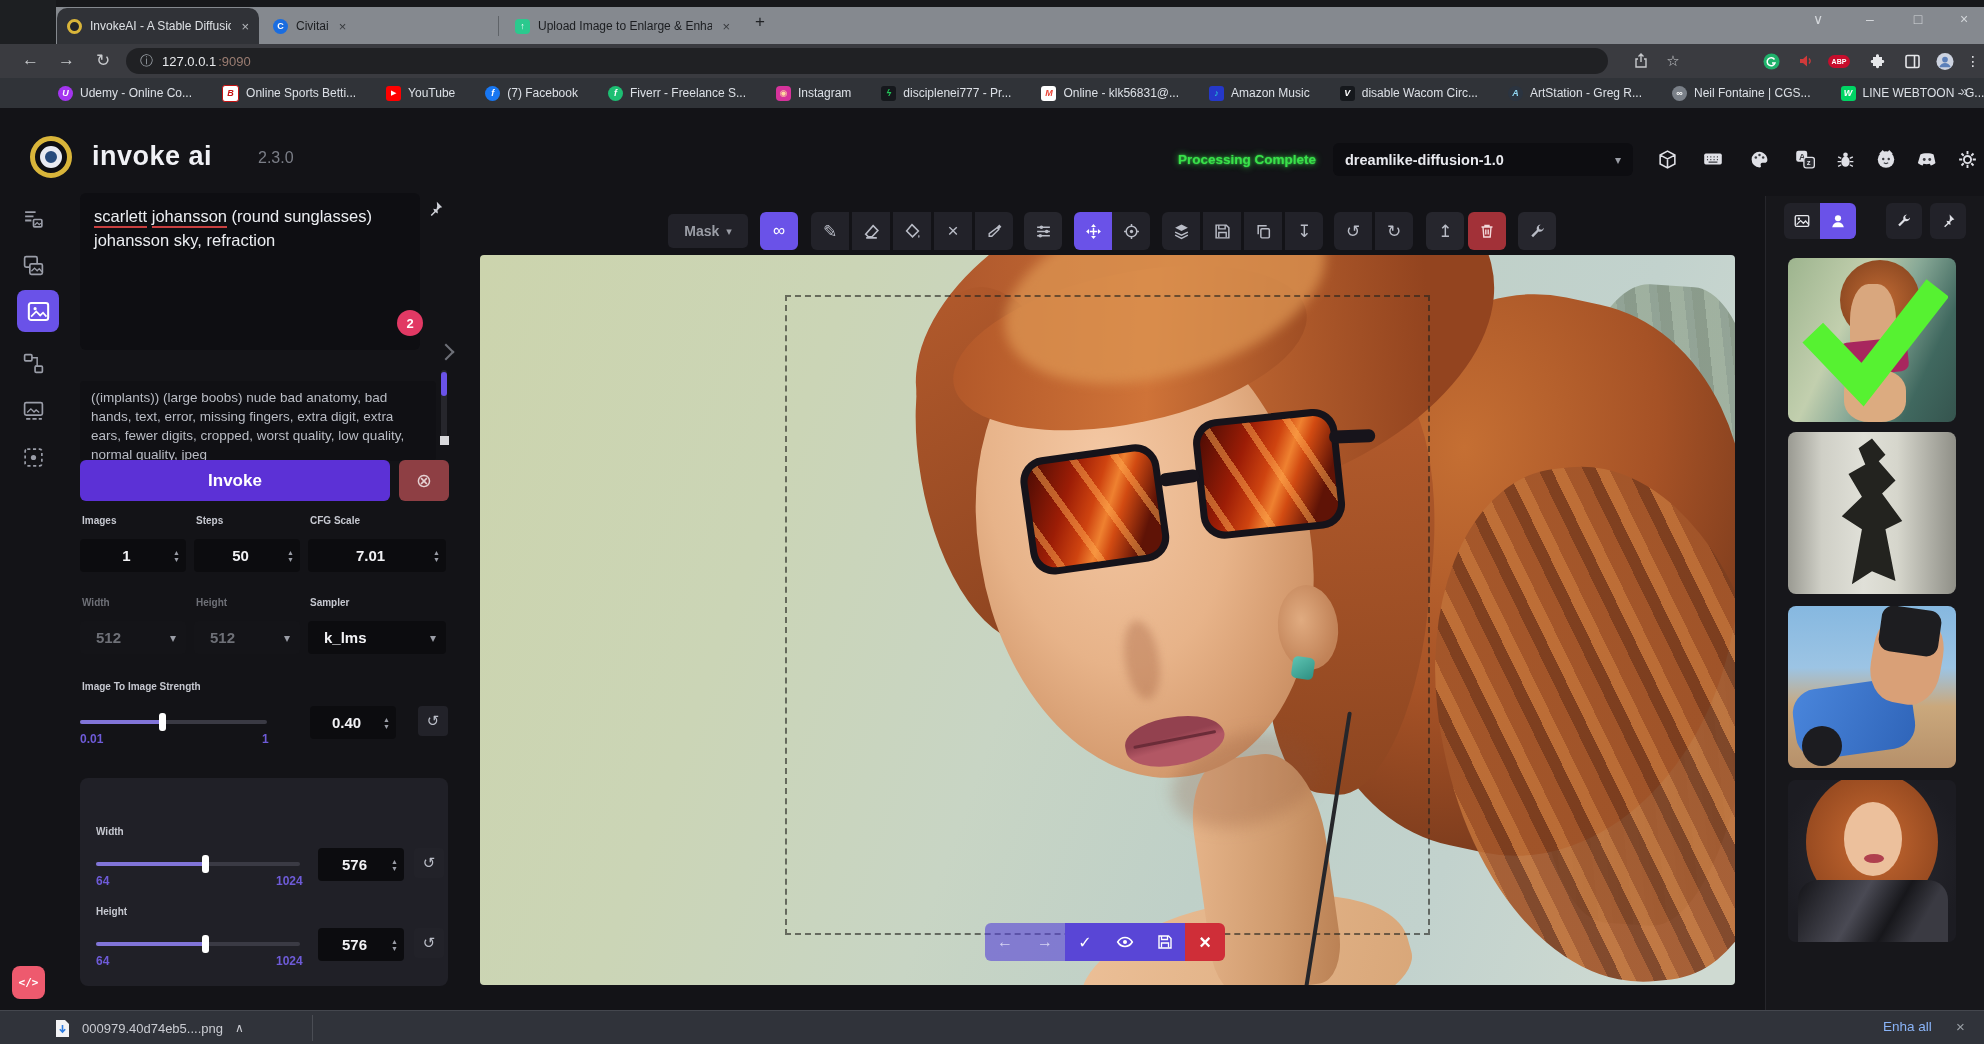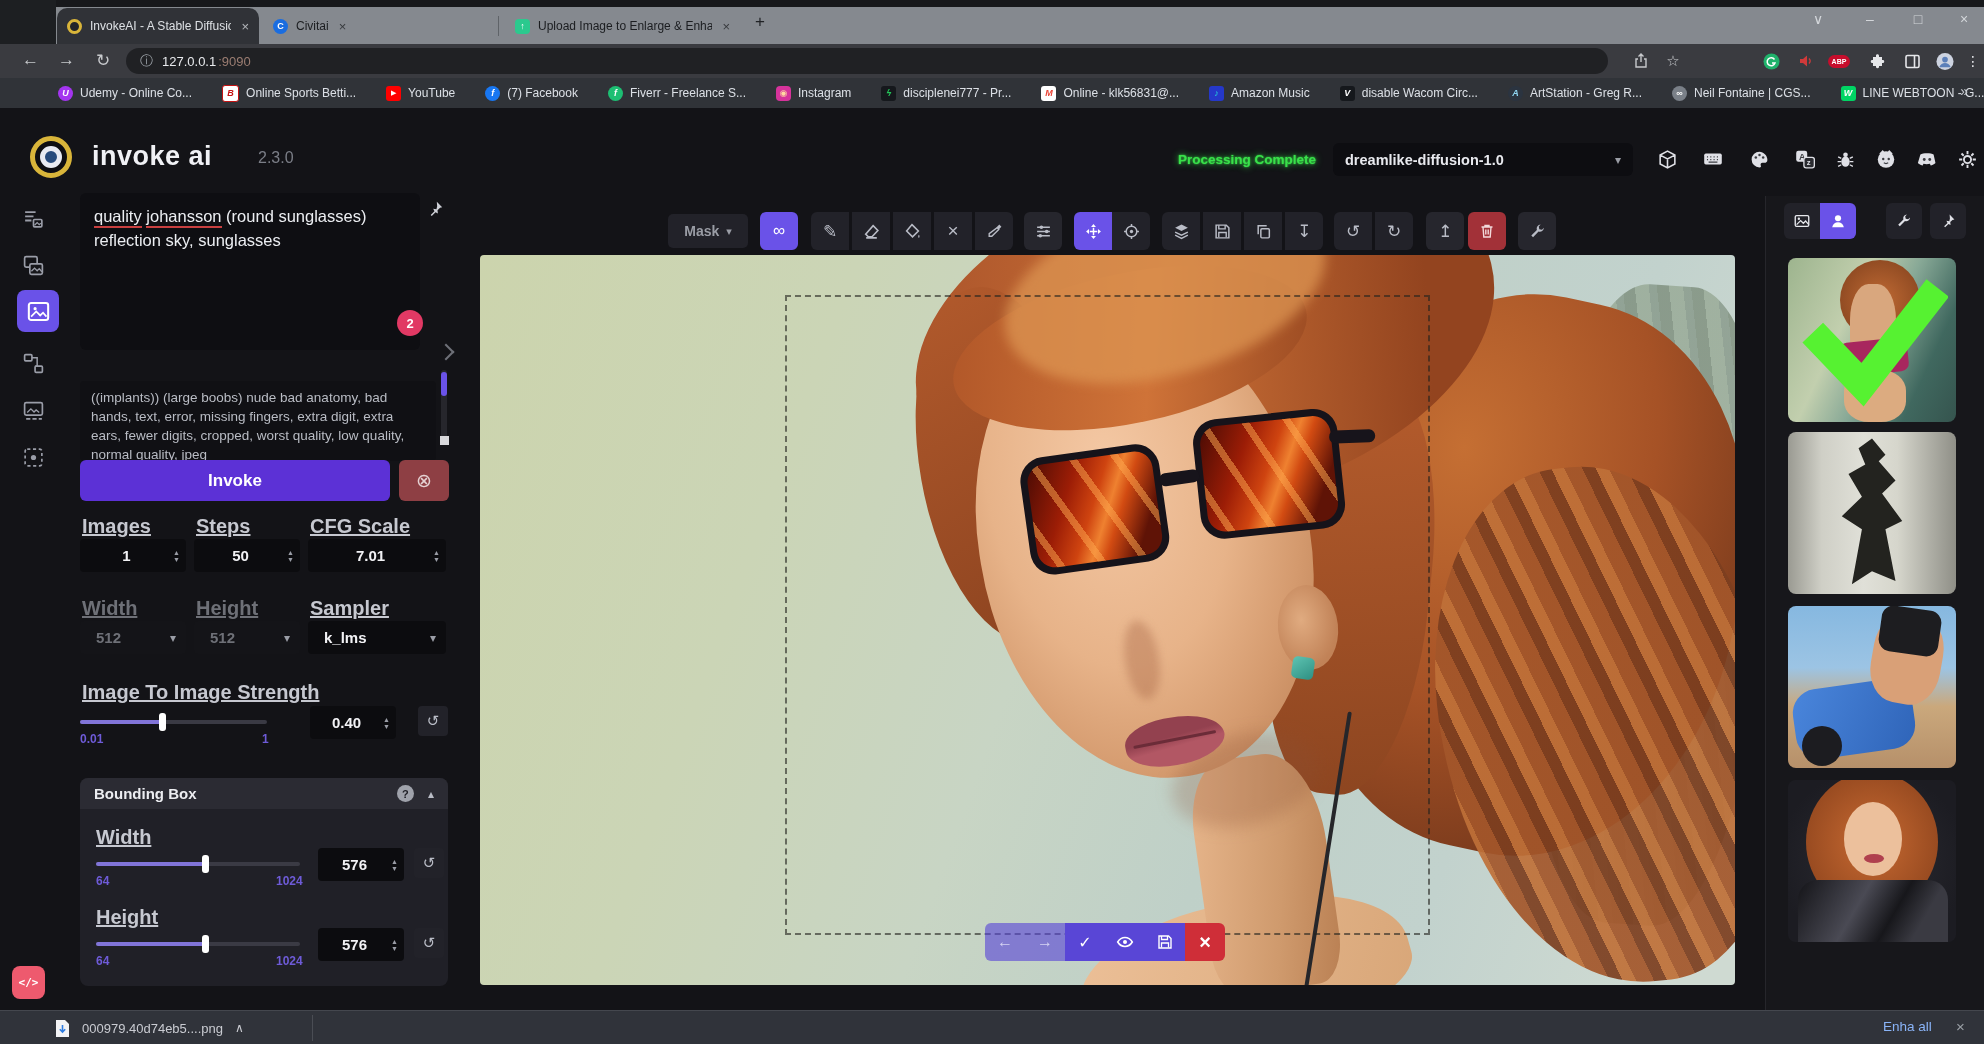--- a/index.html
+++ b/index.html
@@ -70,21 +70,21 @@
           border-radius:4px;padding:7px 18px 0 11px;box-sizing:border-box;font-size:13.5px;
           line-height:19px;color:#b9bcc4;overflow:hidden;}
   .negscroll{position:absolute;left:441px;top:262px;width:6px;height:74px;background:#26262c;border-radius:3px;}
   .negthumb{position:absolute;left:0;top:2px;width:6px;height:24px;background:#6a52e8;border-radius:3px;}
   .negcorner{position:absolute;left:440px;top:328px;width:9px;height:9px;background:#d8d8dc;}
   .invokebtn{position:absolute;left:80px;top:352px;width:310px;height:41px;background:#5c31d6;
              border-radius:6px;color:#fff;font-weight:bold;font-size:17px;display:flex;
              align-items:center;justify-content:center;}
   .cancelbtn{position:absolute;left:399px;top:352px;width:50px;height:41px;background:#8e3f44;
              border-radius:6px;color:#e5d2d3;font-size:19px;display:flex;align-items:center;justify-content:center;}
-  .plabel{position:absolute;font-size:20px;font-weight:bold;color:#c6c8d0;text-decoration:underline;}
+  .plabel{position:absolute;font-size:10px;font-weight:bold;color:#c6c8d0;}
   .plabel.dim{color:#6e7077;}
   .numin{position:absolute;height:33px;background:#0c0c0f;border-radius:4px;display:flex;
          align-items:center;box-sizing:border-box;padding:0 6px 0 0;}
   .numin .v{flex:1;text-align:center;color:#f2f2f5;font-weight:bold;font-size:15px;}
   .stepper{display:flex;flex-direction:column;line-height:7px;}
   .stepper i{font-style:normal;font-size:7px;color:#9a9da6;text-align:center;}
   .selin{position:absolute;height:33px;background:#0c0c0f;border-radius:4px;display:flex;
          align-items:center;justify-content:space-between;box-sizing:border-box;padding:0 10px 0 16px;}
   .selin .v{color:#f2f2f5;font-weight:bold;font-size:15px;}
   .selin.dim{background:#141418;}
@@ -390,22 +390,22 @@
       </svg>
   </div>
   <div class="railbtn" style="top:330px;">
     <svg width="23" height="23" viewBox="0 0 22 22">
         <rect x="3" y="3" width="16" height="16" rx="2" stroke="#9a9da8" stroke-width="1.6" fill="none" stroke-dasharray="3 2.5"></rect>
         <circle cx="11" cy="11" r="2.5" fill="#9a9da8"></circle>
       </svg>
   </div>
 
   <div class="promptbox">
-    <div><span class="misspell">quality</span> <span class="misspell">johansson</span><span> (round sunglasses)</span></div>
-    <div>reflection sky, sunglasses</div>
+    <div><span class="misspell">scarlett</span> <span class="misspell">johansson</span><span> (round sunglasses)</span></div>
+    <div>johansson sky, refraction</div>
   </div>
   <span class="pinbtn">
     <svg width="18" height="18" viewBox="0 0 20 20">
         <path d="M12 2l6 6-2.4.6-2.8 2.8.4 3.6-2.6-1.4-4.2 4.2-1.2-1.2 4.2-4.2-1.4-2.6 3.6.4L12.4 7z" fill="#cfd1d8"></path>
       </svg>
   </span>
   <div class="badge">2</div>
   <div class="rszh"></div>
 
   <div class="negbox">((implants)) (large boobs) nude bad anatomy, bad hands, text, error, missing fingers, extra digit, extra ears, fewer digits, cropped, worst quality, low quality, normal quality, jpeg</div>
@@ -472,25 +472,20 @@
     <span class="stepper">
         <i>▲</i>
         <i>▼</i>
       </span>
   </div>
   <div class="resetbtn" style="left:418px;top:598px;">
       <span>↺</span>
     </div>
 
   <div class="bboxpanel">
-    <div class="bboxhdr">
-      <span class="t">Bounding Box</span>
-      <span class="help">?</span>
-      <i class="col">▴</i>
-    </div>
     <span class="plabel" style="left:16px;top:48px;">Width</span>
     <div class="slider" style="left:16px;top:84px;width:204px;">
       <div class="fill" style="width:53%;"></div>
       <div class="thumb" style="left:52%;"></div>
     </div>
     <span class="slbl" style="left:16px;top:96px;">64</span>
     <span class="slbl" style="left:196px;top:96px;">1024</span>
     <div class="numin" style="left:238px;top:70px;width:86px;">
       <span class="v">576</span>
       <span class="stepper">

